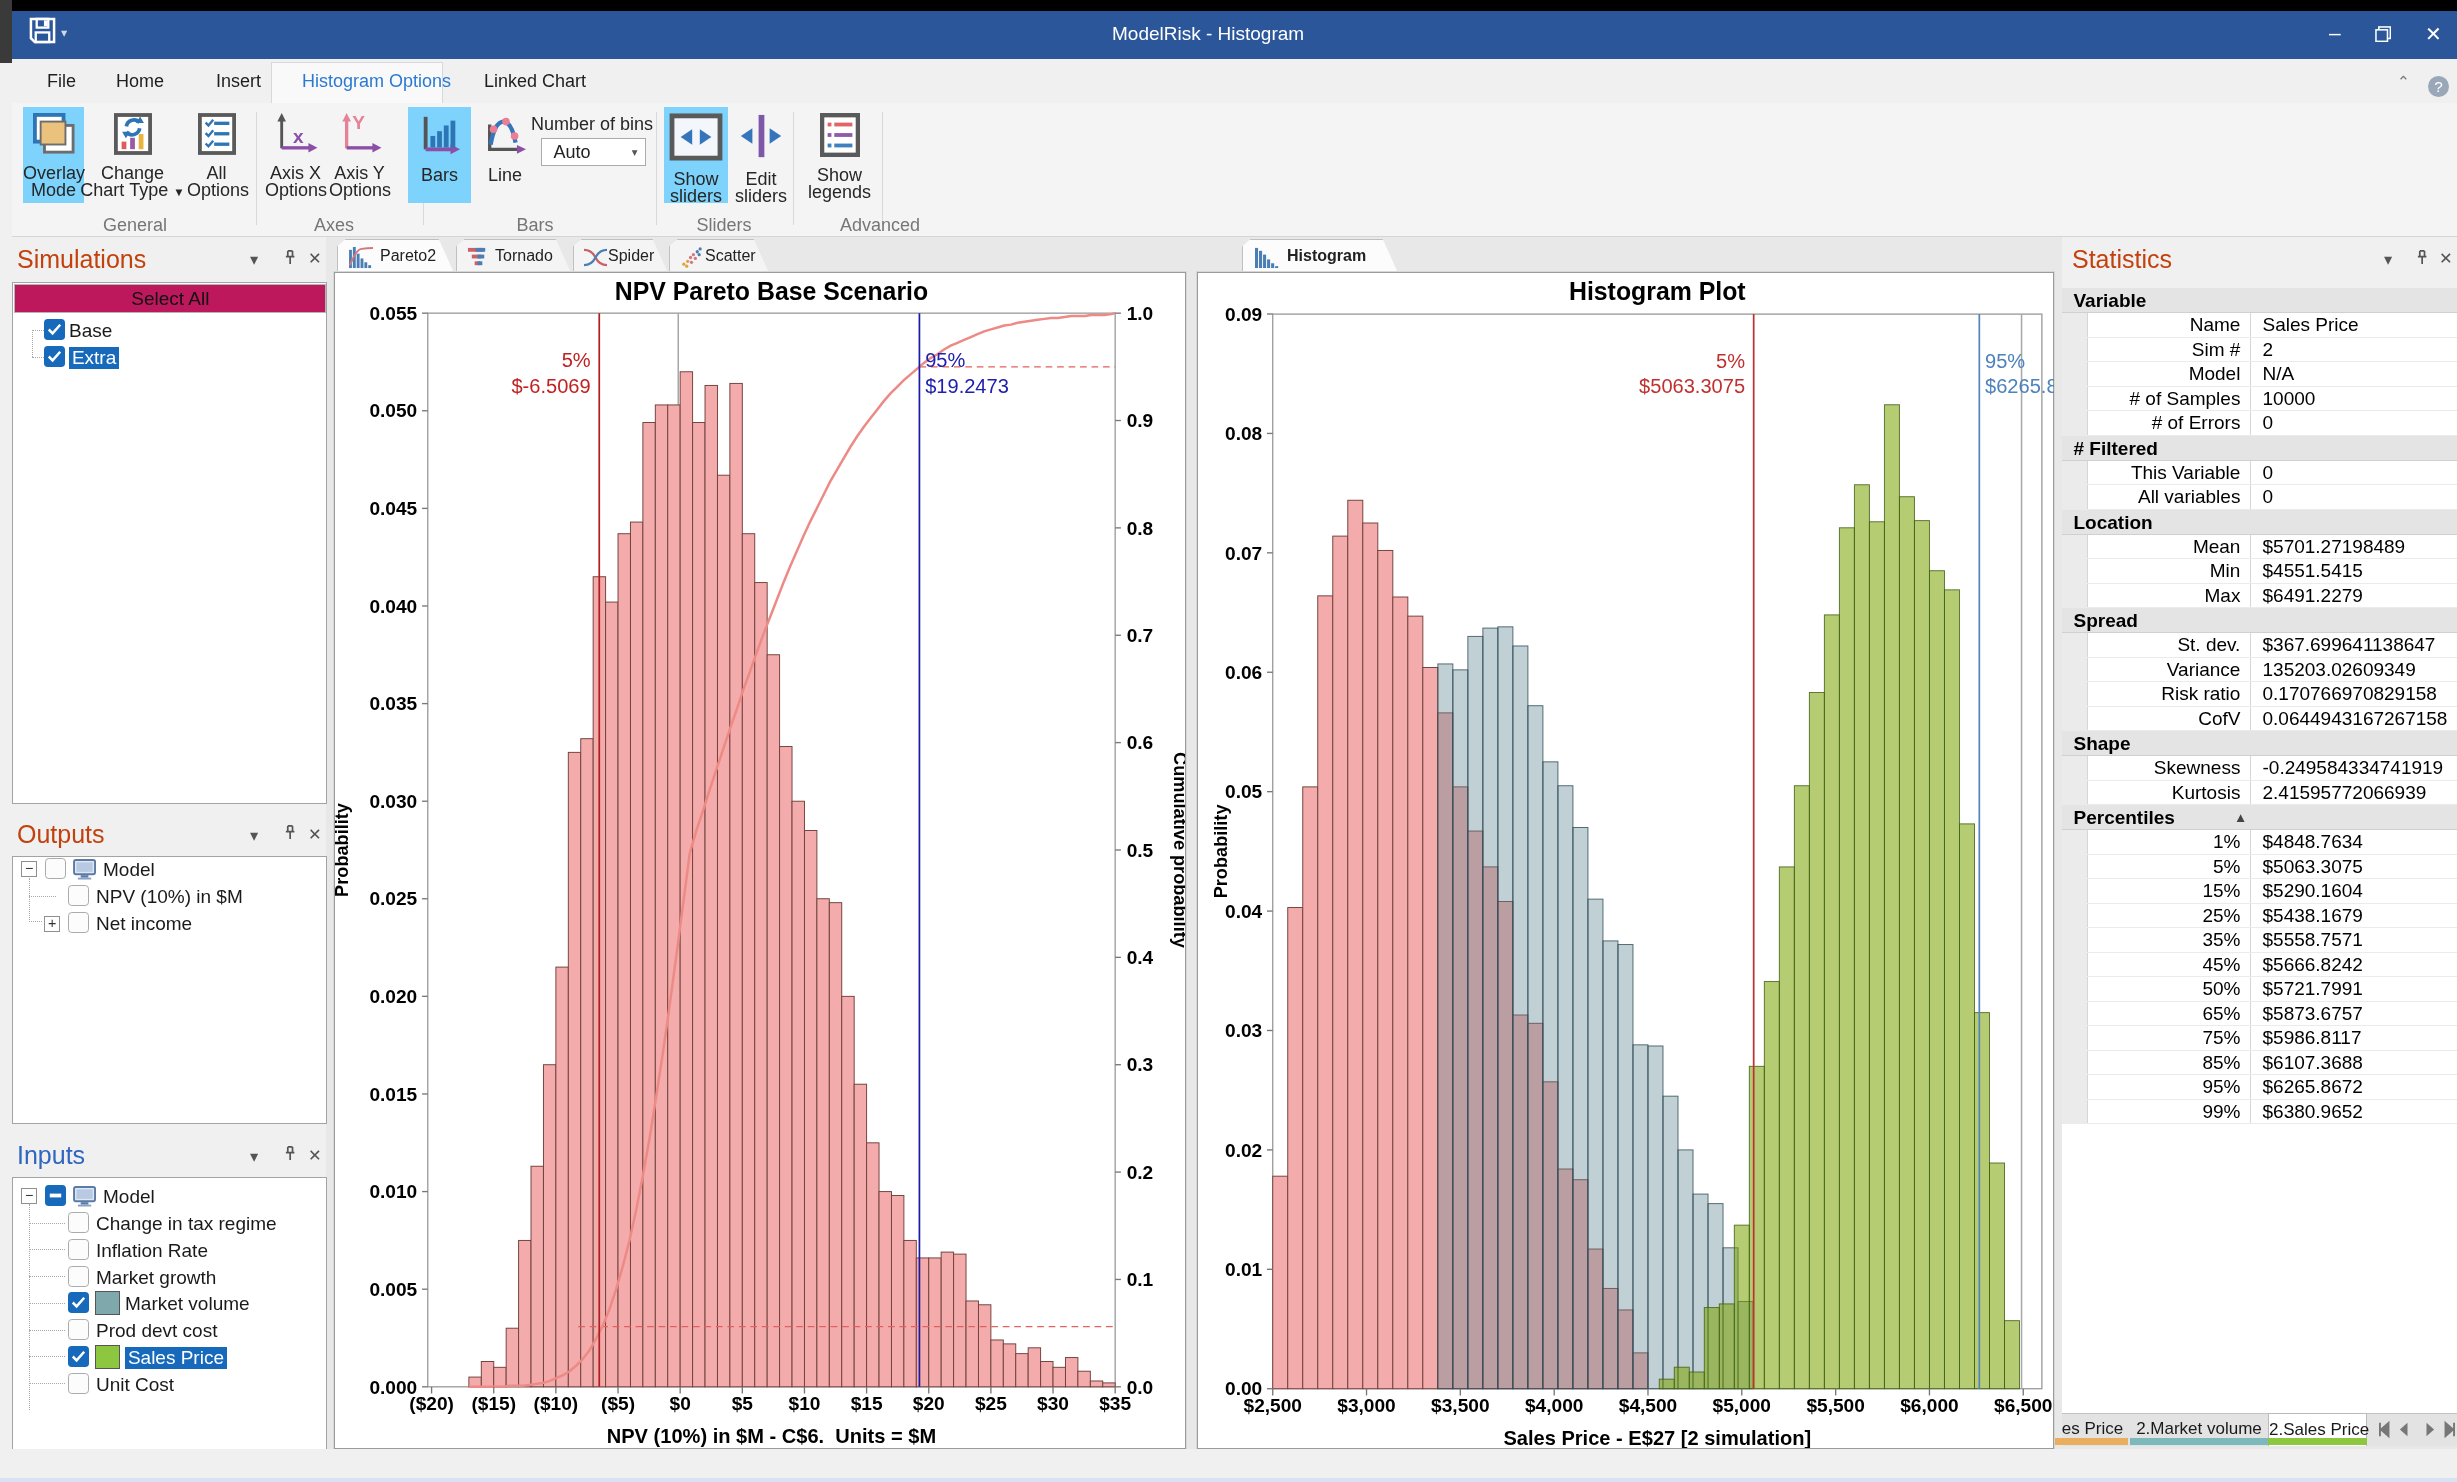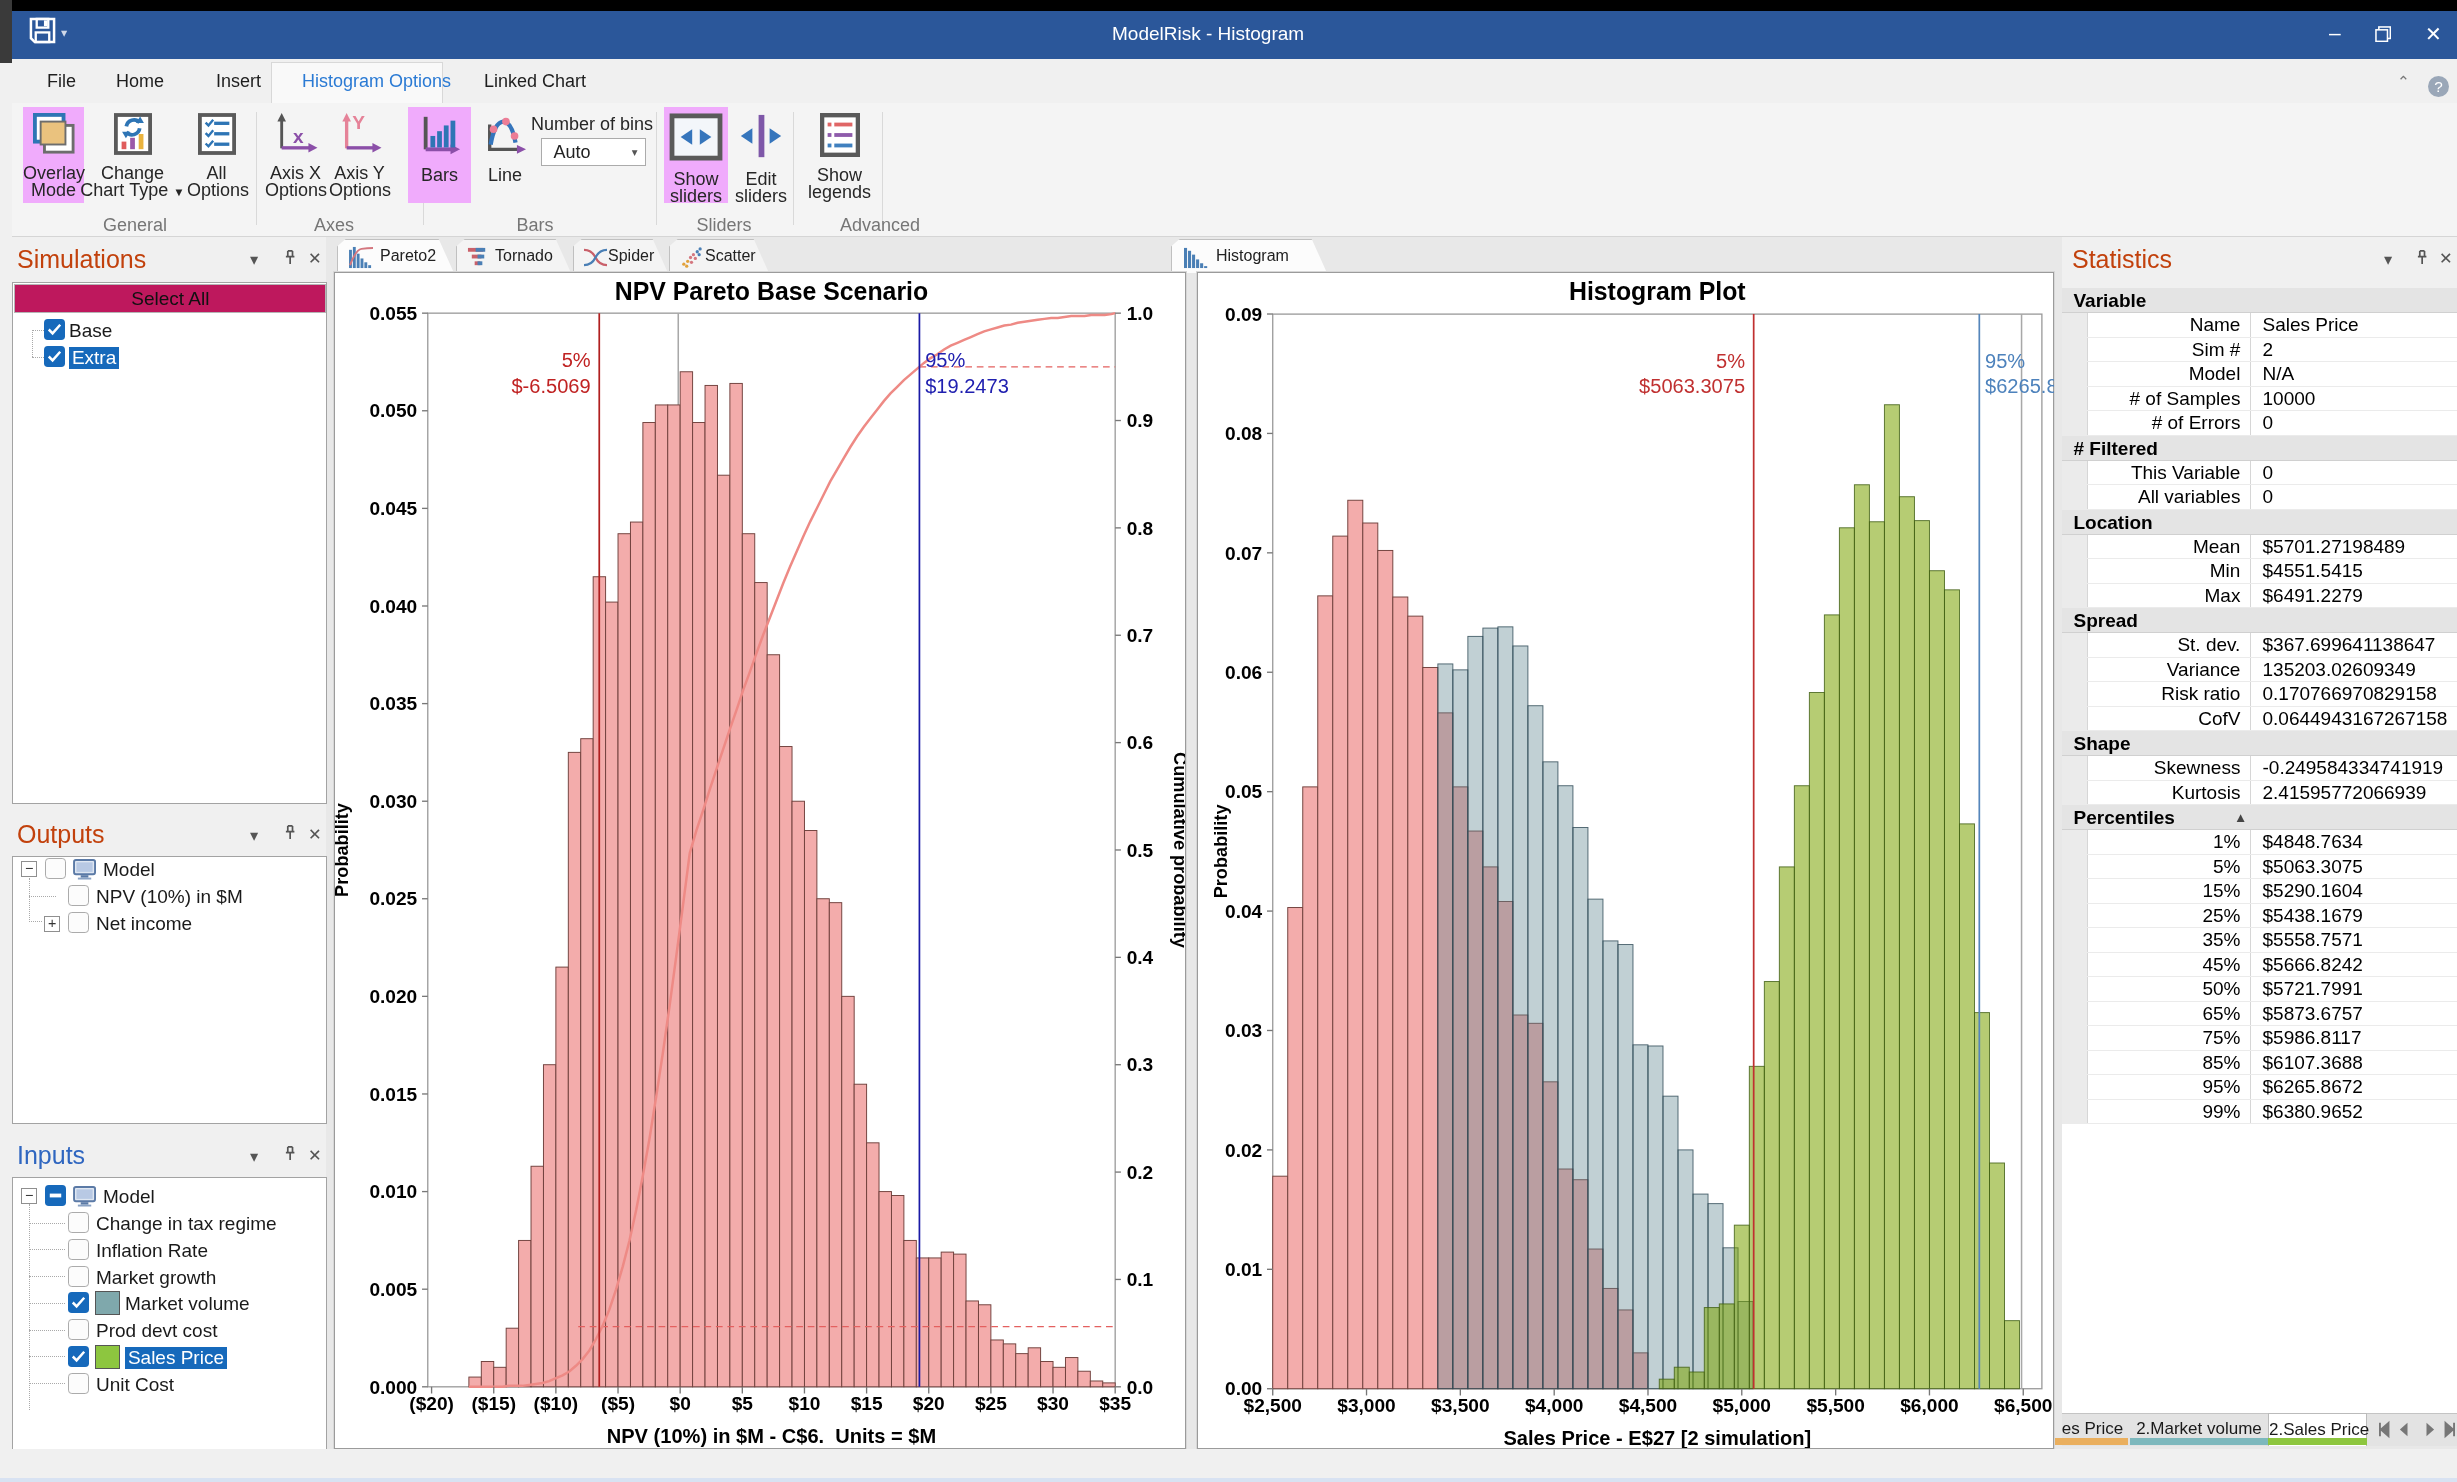--- a/index.html
+++ b/index.html
@@ -10,21 +10,21 @@
 #leftlight{left:0;top:63px;width:11.5px;height:1419px;background:#f0f0f0}
 .wtitle{color:#fff;font-size:19px}
 #ribbonrow{left:11.5px;top:59px;width:2446px;height:44px;background:#f0f0f0}
 #ribbonbody{left:11.5px;top:103px;width:2446px;height:134px;background:#f4f4f4;border-bottom:1px solid #d5d5d5}
 .rtab{position:absolute;top:71px;font-size:18px;color:#1e1e1e}
 #activetab{left:271px;top:62px;width:172px;height:41px;background:#f9f9f9;border:1px solid #d8d8d8;border-bottom:none}
 .gsep{position:absolute;top:112px;width:1px;height:113px;background:#d9d9d9}
 .glabel{position:absolute;top:215px;font-size:18px;color:#767676;text-align:center}
 .rbtn{position:absolute;top:107px;text-align:center;font-size:18px;color:#262626;line-height:17px}
 .rbtn .ic{display:block;margin:5.7px auto 7.6px}
-.sel{background:#f0abfc}
+.sel{background:#7dd3fc}
 .cb{position:absolute;width:21px;height:21px;border-radius:3.8px}
 .cbc{background:#1669bb}
 .cbu{background:#fcfcfc;border:1px solid #ababab}
 .exp{position:absolute;width:16.3px;height:16.3px;border:1px solid #8f8f8f;background:#fff;font-size:14.3px;line-height:13.4px;text-align:center;color:#333}
 .panelhead{position:absolute;font-size:25px;color:#c2410c}
 .phicons{position:absolute;color:#555;font-size:16.3px}
 .treetext{position:absolute;font-size:19px;color:#1a1a1a;white-space:nowrap}
 .whitebox{position:absolute;background:#fff;border:1px solid #a3a3a3}
 .sh{height:25px;background:#e4e4e4;font-weight:bold;font-size:19px;color:#000;padding-left:11.5px;line-height:25px;border-bottom:1px solid #d0d0d0;position:relative}
 .sr{height:24.5px;display:flex;border-bottom:1px solid #ebebeb;font-size:19px}
@@ -274,21 +274,21 @@
           <circle cx="15" cy="9" r="1.7"></circle>
           <circle cx="13" cy="17" r="1.7"></circle>
           <circle cx="17" cy="13" r="1.7"></circle>
         </g>
         <g fill="#4a7fb5">
           <circle cx="19" cy="6" r="1.7"></circle>
           <circle cx="22" cy="3" r="1.7"></circle>
           <circle cx="21" cy="9" r="1.7"></circle>
         </g>
       </svg></span><span style="margin-left:35px;line-height:32.5px;display:inline-block">Scatter</span></div>
-<div class="ctab" style="left:1171px;width:156px;font-weight:normal"><span class="ticon" style="left:10.5px"><svg width="25" height="23" viewBox="0 0 26 24">
+<div class="ctab" style="left:1242px;width:156px;font-weight:bold"><span class="ticon" style="left:10.5px"><svg width="25" height="23" viewBox="0 0 26 24">
         <rect x="1" y="2" width="3.2" height="21" fill="#4a7fb5"></rect>
         <rect x="5.2" y="5" width="3.2" height="18" fill="#4a7fb5"></rect>
         <rect x="9.4" y="9" width="3.2" height="14" fill="#4a7fb5"></rect>
         <rect x="13.6" y="14" width="3.2" height="9" fill="#4a7fb5"></rect>
         <rect x="17.8" y="18" width="3.2" height="5" fill="#4a7fb5"></rect>
         <rect x="22" y="21" width="3.2" height="2" fill="#4a7fb5"></rect>
       </svg></span><span style="margin-left:44px;line-height:32.5px;display:inline-block">Histogram</span></div>
 <div class="chartwin" style="left:334px;top:272px;width:852px;height:1177px">
 <svg width="850" height="1175" viewBox="0 0 889 1229" style="position:absolute;left:0;top:0">
 <text x="456.5" y="28" font-size="26" font-weight="bold" text-anchor="middle" fill="#000">NPV Pareto Base Scenario</text>

